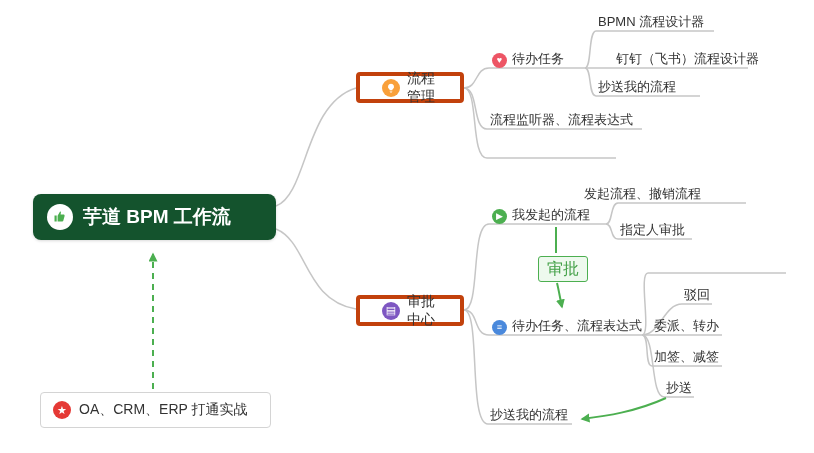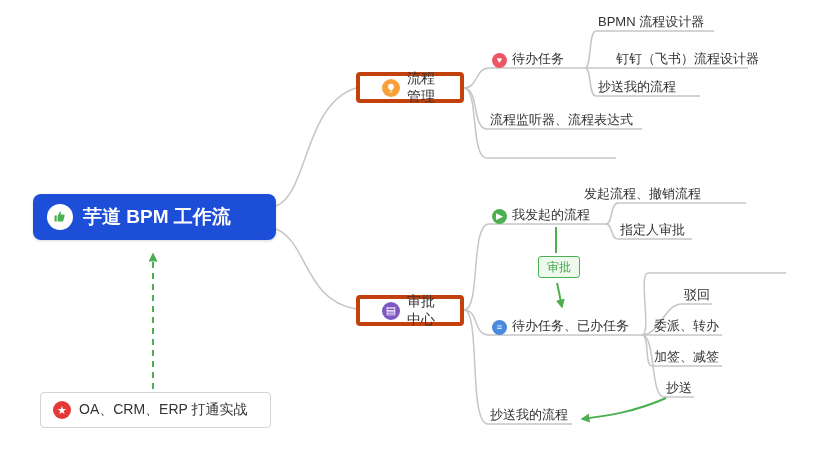--- a/index.html
+++ b/index.html
@@ -1,38 +1,38 @@
 <!DOCTYPE html>
 <html><head>
 <meta charset="utf-8">
 <style>
   html,body{margin:0;padding:0;background:#fff;}
   .stage{position:relative;width:814px;height:453px;background:#ffffff;overflow:hidden;
          font-family:"Liberation Sans",sans-serif;}
   .wires{position:absolute;left:0;top:0;}
   .node{position:absolute;display:flex;align-items:center;box-sizing:border-box;}
-  .root-node{left:33px;top:194px;width:243px;height:46px;background:#1d4ed8;border-radius:8px;
+  .root-node{left:33px;top:194px;width:243px;height:46px;background:#14532d;border-radius:8px;
              color:#fff;font-size:19px;font-weight:bold;padding:0 14px;gap:10px;
              box-shadow:0 1px 3px rgba(0,0,0,.15);}
   .root-icon{width:26px;height:26px;background:#fff;border-radius:50%;
              display:flex;align-items:center;justify-content:center;flex:0 0 auto;}
   .branch{background:#fff;border:4px solid #c2410c;border-radius:4px;height:31px;width:108px;
           padding:0 22px;gap:7px;font-size:14px;color:#333;}
   .branch-pm{left:356px;top:72px;}
   .branch-ac{left:356px;top:295px;}
   .note-box{left:40px;top:392px;width:231px;height:36px;background:#fff;border:1px solid #d4d4d4;
             border-radius:4px;padding:0 12px;gap:8px;font-size:14px;color:#333;}
   .leaf{position:absolute;font-size:13px;color:#333;white-space:nowrap;height:19px;
         display:flex;align-items:flex-end;gap:5px;}
   .icon-dot{display:inline-flex;align-items:center;justify-content:center;border-radius:50%;
             color:#fff;flex:0 0 auto;line-height:1;}
   .dot-15{width:15px;height:15px;font-size:9px;}
   .dot-18{width:18px;height:18px;font-size:11px;}
   .badge{position:absolute;left:538px;top:256px;border:1px solid #4caf50;background:#eef9ee;
-         color:#43a047;font-size:12px;border-radius:3px;padding:4px 8px;line-height:1;}
+         color:#43a047;font-size:16px;border-radius:3px;padding:4px 8px;line-height:1;}
 </style>
 </head>
 <body>
 
 <div class="stage">
 
   <svg class="wires" width="814" height="453" viewBox="0 0 814 453">
     <defs>
       <marker id="arrowGreen" markerWidth="10" markerHeight="10" refX="7.5" refY="4.5" orient="auto" markerUnits="userSpaceOnUse">
         <path d="M0,0 L9,4.5 L0,9 z" fill="#4caf50"></path>
@@ -140,21 +140,21 @@
   </div>
   <div class="leaf" style="left:584px;top:184px">
     <span>发起流程、撤销流程</span>
   </div>
   <div class="leaf" style="left:620px;top:220px">
     <span>指定人审批</span>
   </div>
 
   <div class="leaf" style="left:492px;top:316px">
     <span class="icon-dot dot-15" style="background:#4a89dc">≡</span>
-    <span>待办任务、已办任务</span>
+    <span>待办任务、流程表达式</span>
   </div>
   <div class="leaf" style="left:684px;top:285px">
     <span>驳回</span>
   </div>
   <div class="leaf" style="left:654px;top:316px">
     <span>委派、转办</span>
   </div>
   <div class="leaf" style="left:654px;top:347px">
     <span>加签、减签</span>
   </div>

